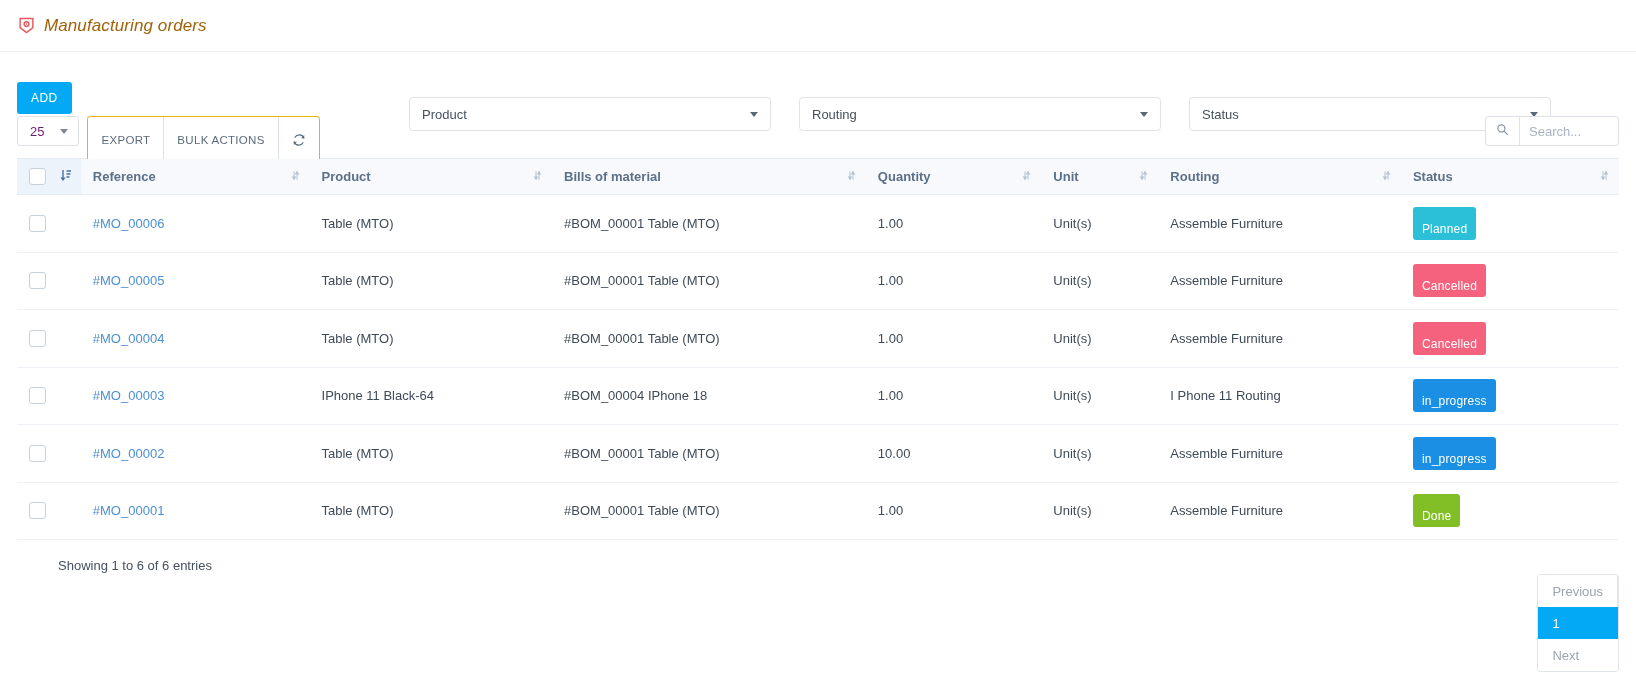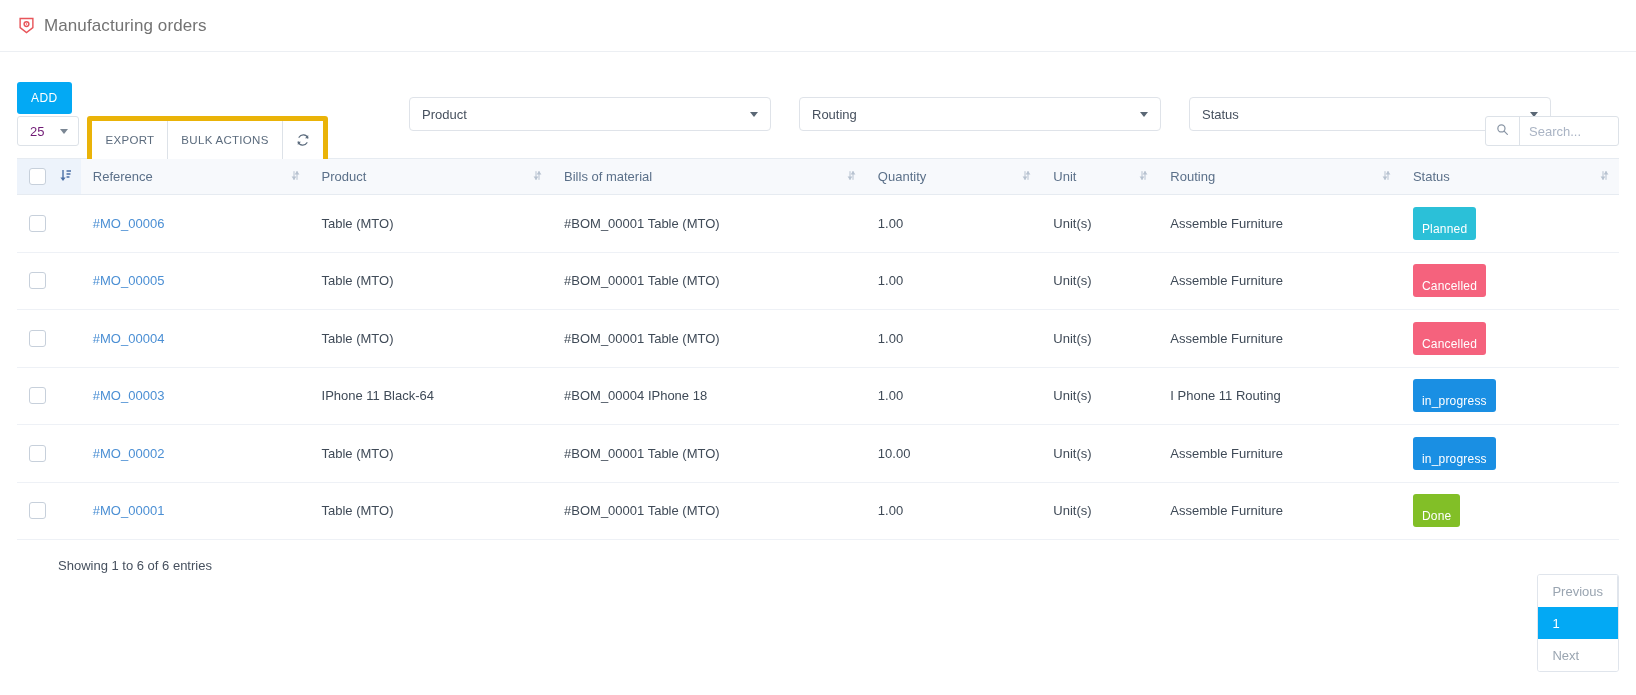--- a/index.html
+++ b/index.html
@@ -121,21 +121,21 @@
     margin-right: 8px;
   }
   .entries-select .chev {
     width: 0; height: 0;
     border-left: 4px solid transparent;
     border-right: 4px solid transparent;
     border-top: 5px solid #7b8794;
   }
   .btn-group {
     display: flex;
-    border: 5px solid #eab308;
+    border: 1px solid #eab308;
     border-radius: 3px;
     overflow: hidden;
     height: 48px;
     background: #fff;
   }
   .btn-group > div {
     display: flex;
     align-items: center;
     justify-content: center;
     padding: 0 13px;
@@ -184,21 +184,21 @@
   .table-wrap { padding: 0 17px; }
   table.dt {
     width: 100%;
     border-collapse: collapse;
     table-layout: fixed;
   }
   table.dt thead th {
     background: #f7f9fc;
     color: #5b7089;
     font-size: 13px;
-    font-weight: 400;
+    font-weight: 700;
     text-align: left;
     height: 36px;
     padding: 0 12px;
     border-bottom: 1px solid #e6ebf1;
     border-top: 1px solid #e6ebf1;
     position: relative;
     white-space: nowrap;
     cursor: pointer;
     vertical-align: middle;
     margin-top: 44px;
@@ -303,21 +303,21 @@
 <body>
 
 <div class="page-header">
   <span class="hdr-icon">
     <svg width="17" height="17" viewBox="0 0 24 24" aria-hidden="true">
       <path d="M3 2 h18 v13 l-9 7 l-9 -7 z" fill="none" stroke="#e8555a" stroke-width="2"></path>
       <circle cx="12" cy="10" r="3.4" fill="none" stroke="#e8555a" stroke-width="2"></circle>
       <circle cx="12" cy="10" r="1.1" fill="#e8555a"></circle>
     </svg>
   </span>
-  <span class="page-title" style="color: #737373;">Manufacturing orders</span>
+  <span class="page-title" style="color: #a16207; font-style: italic;">Manufacturing orders</span>
 </div>
 
 <div class="toolbar-top">
   <button class="btn-add" style="background: rgb(3, 169, 244);">ADD</button>
 
   <div class="filter-row">
     <div class="select-filter" id="flt-product">
       <span>Product</span>
       <span class="caret"></span>
     </div>

